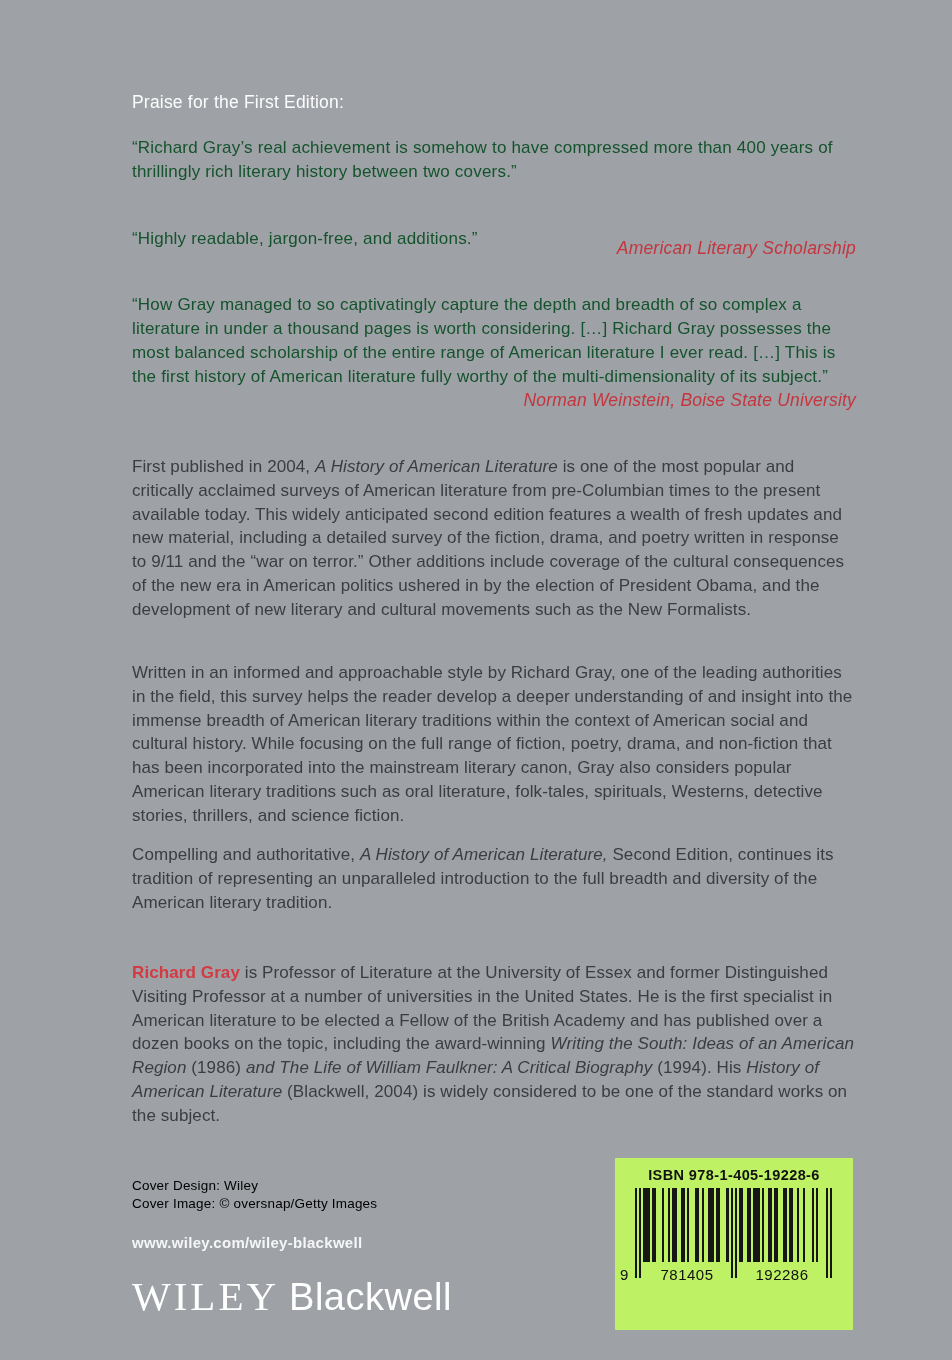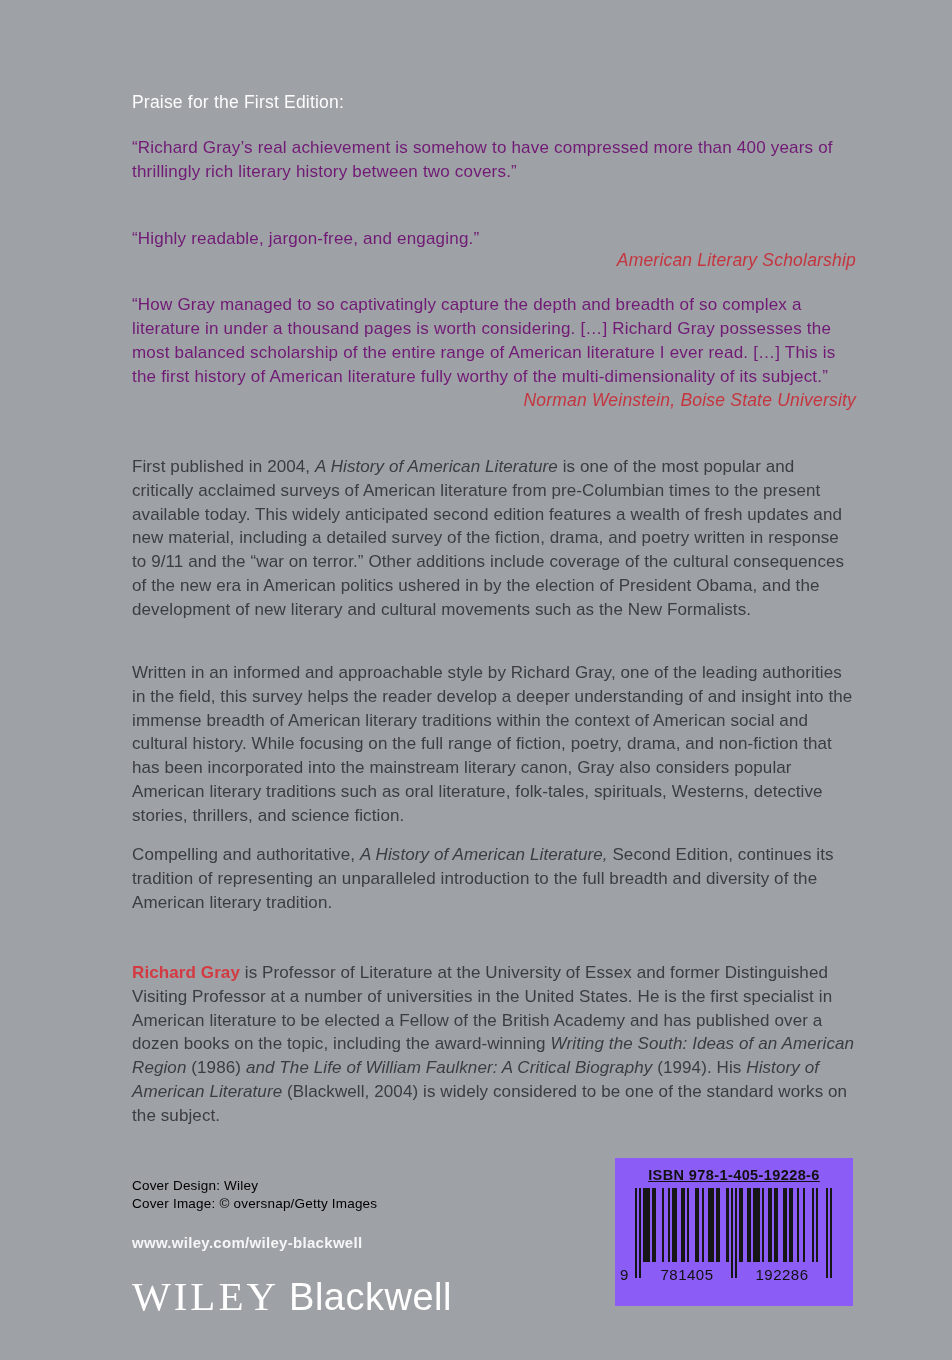--- a/index.html
+++ b/index.html
@@ -2,32 +2,32 @@
 <html><head>
 <meta charset="utf-8">
 <style>
   html,body{margin:0;padding:0;background:#6b6d71;}
   .cover{
     position:relative;width:952px;height:1360px;margin:0 auto;
     background:#9ea1a5;overflow:hidden;
     font-family:"Liberation Sans",sans-serif;
   }
   .block{position:absolute;left:132px;width:724px;}
-  .quote{color:#701a75;font-size:17px;line-height:24px;letter-spacing:.2px;}
+  .quote{color:#14532d;font-size:17px;line-height:24px;letter-spacing:.2px;}
   .heading{color:#fdfdfe;font-size:17.5px;letter-spacing:.2px;}
   .source{color:#c5353f;font-style:italic;font-size:17.5px;text-align:right;letter-spacing:.2px;}
   .para{color:#3a3d42;font-size:17px;line-height:23.8px;letter-spacing:.1px;}
   .credit{color:#000000;font-size:13.5px;line-height:18px;letter-spacing:.2px;}
   .url{color:#f5f6f7;font-size:15px;font-weight:bold;letter-spacing:.3px;}
   .logo{display:flex;align-items:baseline;color:#ffffff;}
   .logo .wiley{font-family:"Liberation Serif",serif;font-size:41px;letter-spacing:3px;}
   .logo .blackwell{font-size:38px;margin-left:10px;letter-spacing:.5px;}
   .barcode-box{
-    position:absolute;left:615px;top:1158px;width:238px;height:148px;
-    background:#8b5cf6;color:#111;text-decoration:underline;
+    position:absolute;left:615px;top:1158px;width:238px;height:172px;
+    background:#bef264;color:#111;
   }
   .isbn-label{
     text-align:center;font-size:14.5px;font-weight:600;letter-spacing:.4px;
     margin-top:9px;
   }
   .bc-wrap{position:relative;width:198px;margin:5px auto 0;height:100px;}
   .bc-bars{display:flex;height:74px;align-items:flex-start;}
   .bc-module{flex:1;height:74px;}
   .bc-module.on{background:#161616;}
   .bc-module.on.guard{height:90px;}
@@ -39,22 +39,22 @@
 </style>
 </head>
 <body>
 
 <div class="cover">
 
   <div class="block heading" style="top:92px;">Praise for the First Edition:</div>
 
   <div class="block quote" style="top:136px;">“Richard Gray’s real achievement is somehow to have compressed more than 400 years of thrillingly rich literary history between two covers.”</div>
 
-  <div class="block quote" style="top:227px;">“Highly readable, jargon-free, and engaging.”</div>
-  <div class="block source" style="top:250px;">American Literary Scholarship</div>
+  <div class="block quote" style="top:227px;">“Highly readable, jargon-free, and additions.”</div>
+  <div class="block source" style="top:238px;">American Literary Scholarship</div>
 
   <div class="block quote" style="top:293px;">“How Gray managed to so captivatingly capture the depth and breadth of so complex a literature in under a thousand pages is worth considering. […] Richard Gray possesses the most balanced scholarship of the entire range of American literature I ever read. […] This is the first history of American literature fully worthy of the multi-dimensionality of its subject.”</div>
   <div class="block source" style="top:390px;">Norman Weinstein, Boise State University</div>
 
   <div class="block para" style="top:455px;"><span>First published in 2004, </span><span style="font-style: italic;">A History of American Literature</span><span> is one of the most popular and critically acclaimed surveys of American literature from pre-Columbian times to the present available today. This widely anticipated second edition features a wealth of fresh updates and new material, including a detailed survey of the fiction, drama, and poetry written in response to 9/11 and the “war on terror.” Other additions include coverage of the cultural consequences of the new era in American politics ushered in by the election of President Obama, and the development of new literary and cultural movements such as the New Formalists.</span></div>
   <div class="block para" style="top:661px;"><span>Written in an informed and approachable style by Richard Gray, one of the leading authorities in the field, this survey helps the reader develop a deeper understanding of and insight into the immense breadth of American literary traditions within the context of American social and cultural history. While focusing on the full range of fiction, poetry, drama, and non-fiction that has been incorporated into the mainstream literary canon, Gray also considers popular American literary traditions such as oral literature, folk-tales, spirituals, Westerns, detective stories, thrillers, and science fiction.</span></div>
   <div class="block para" style="top:843px;"><span>Compelling and authoritative, </span><span style="font-style: italic;">A History of American Literature,</span><span> Second Edition, continues its tradition of representing an unparalleled introduction to the full breadth and diversity of the American literary tradition.</span></div>
 
   <div class="block para" style="top:961px;"><span style="font-weight: bold; color: rgb(212, 58, 66);">Richard Gray</span><span> is Professor of Literature at the University of Essex and former Distinguished Visiting Professor at a number of universities in the United States. He is the first specialist in American literature to be elected a Fellow of the British Academy and has published over a dozen books on the topic, including the award-winning </span><span style="font-style: italic;">Writing the South: Ideas of an American Region</span><span> (1986) </span><span style="font-style: italic;">and The Life of William Faulkner: A Critical Biography</span><span> (1994). His </span><span style="font-style: italic;">History of American Literature</span><span> (Blackwell, 2004) is widely considered to be one of the standard works on the subject.</span></div>
 

